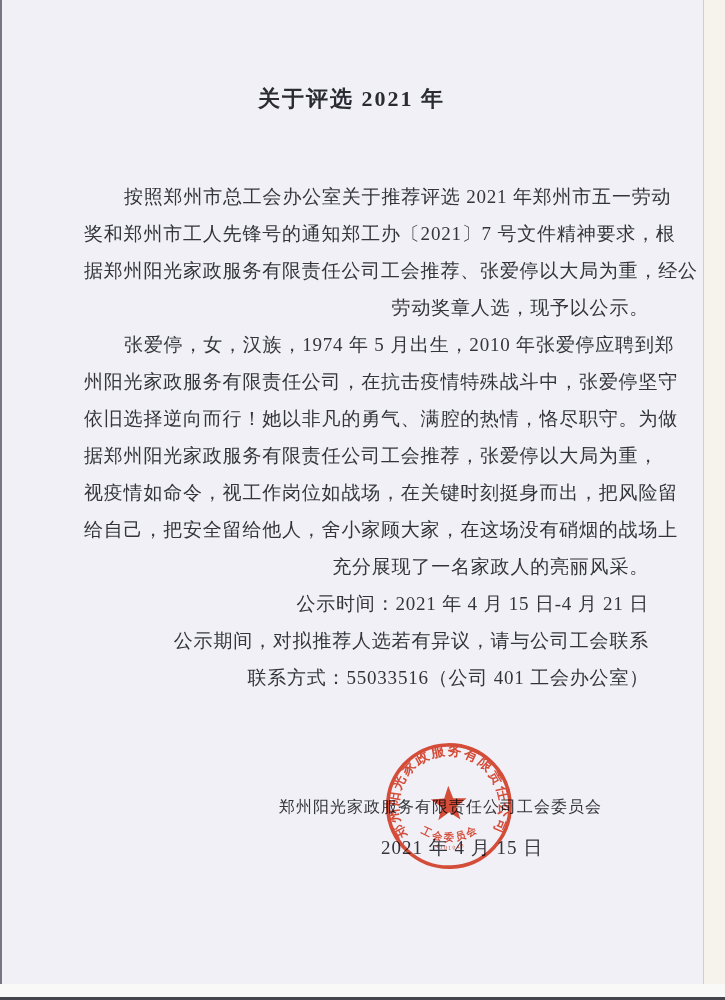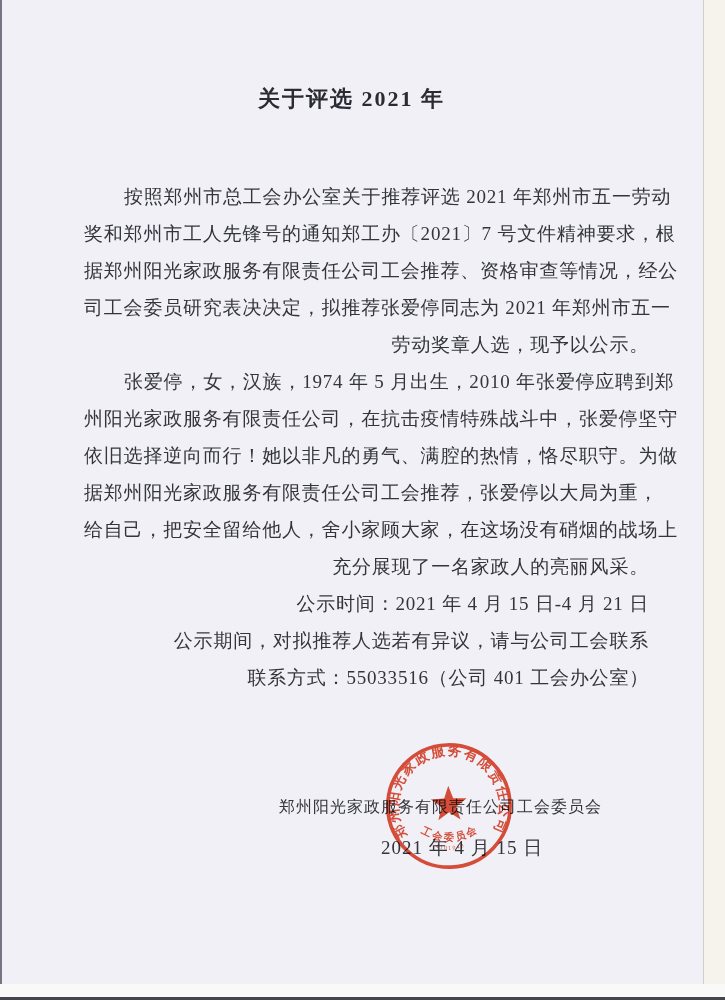--- a/index.html
+++ b/index.html
@@ -83,27 +83,27 @@
 </head>
 <body>
 
 <div class="page">
 
   <h1 class="title l1">关于评选 2021 年</h1>
 
   <div class="body-block">
     <div class="line indent">按照郑州市总工会办公室关于推荐评选 2021 年郑州市五一劳动</div>
     <div class="line">奖和郑州市工人先锋号的通知郑工办〔2021〕7 号文件精神要求，根</div>
-    <div class="line">据郑州阳光家政服务有限责任公司工会推荐、资格审查等情况，经公</div>
-    <div class="line">司工会委员研究表决决定，拟推荐张爱停同志为 2021 年郑州市五一</div>
+    <div class="line">据郑州阳光家政服务有限责任公司工会推荐、张爱停以大局为重，经公</div>
     <div class="line">劳动奖章人选，现予以公示。</div>
     <div class="line indent">张爱停，女，汉族，1974 年 5 月出生，2010 年张爱停应聘到郑</div>
     <div class="line">州阳光家政服务有限责任公司，在抗击疫情特殊战斗中，张爱停坚守</div>
     <div class="line">依旧选择逆向而行！她以非凡的勇气、满腔的热情，恪尽职守。为做</div>
     <div class="line">据郑州阳光家政服务有限责任公司工会推荐，张爱停以大局为重，</div>
+    <div class="line">视疫情如命令，视工作岗位如战场，在关键时刻挺身而出，把风险留</div>
     <div class="line">给自己，把安全留给他人，舍小家顾大家，在这场没有硝烟的战场上</div>
     <div class="line">充分展现了一名家政人的亮丽风采。</div>
     <div class="line indent">公示时间：2021 年 4 月 15 日-4 月 21 日</div>
     <div class="line indent">公示期间，对拟推荐人选若有异议，请与公司工会联系</div>
     <div class="line indent">联系方式：55033516（公司 401 工会办公室）</div>
   </div>
 
   <div class="signature">郑州阳光家政服务有限责任公司工会委员会</div>
   <div class="sign-date">2021 年 4 月 15 日</div>
 

